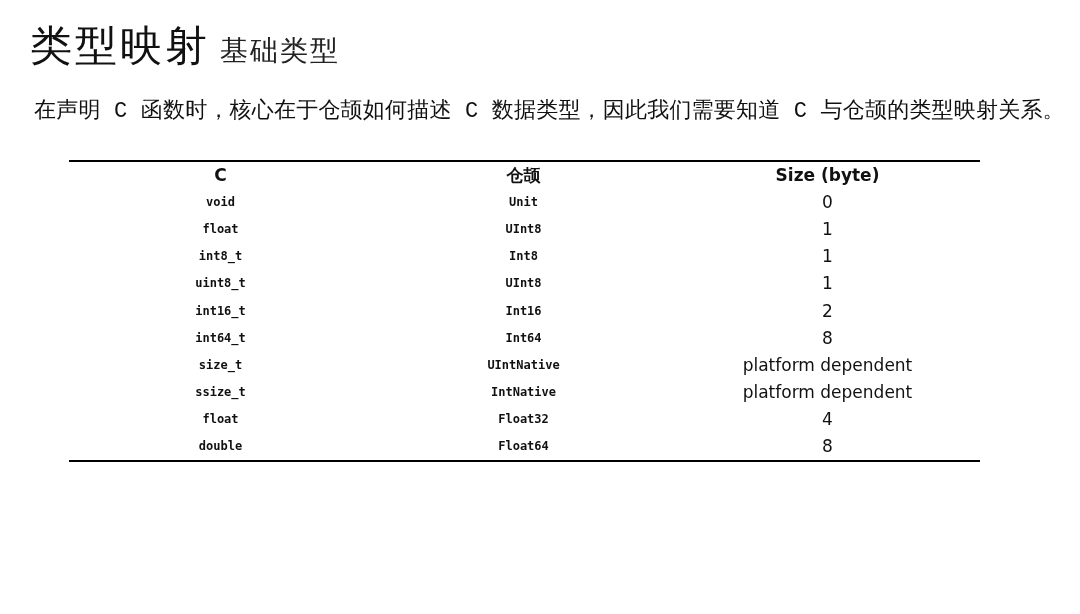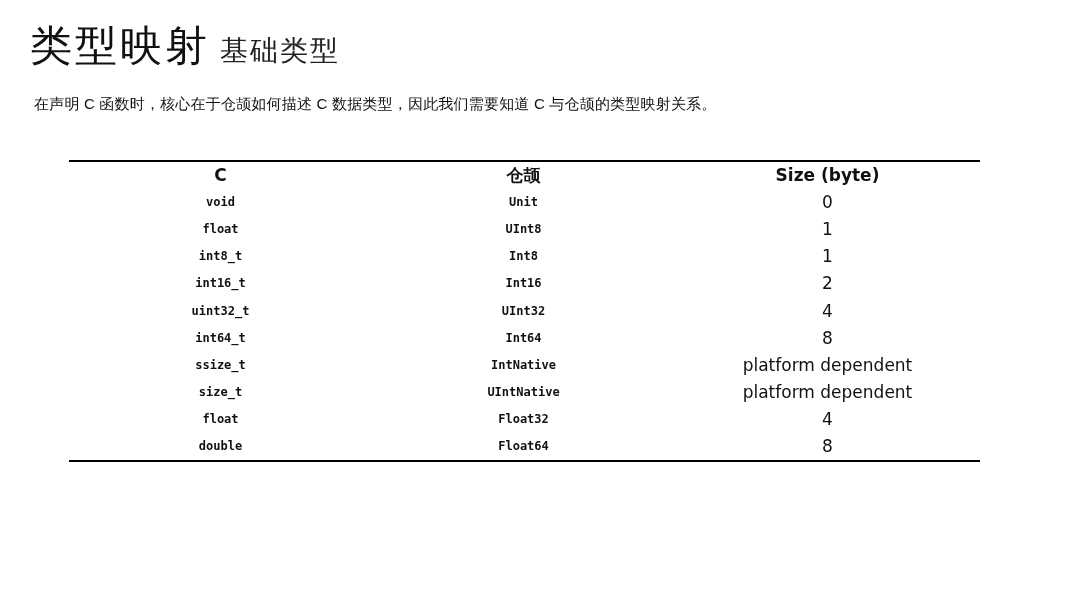--- a/index.html
+++ b/index.html
@@ -1,20 +1,20 @@
 <!DOCTYPE html>
 <html><head>
 <meta charset="utf-8">
 <style>
   html, body { margin:0; padding:0; background:#ffffff; }
   body { width:1080px; height:614px; position:relative; overflow:hidden; color:#111; }
   .title { position:absolute; left:30px; top:18px; white-space:nowrap; }
   .title-main { font-family:"DejaVu Serif","Liberation Serif",serif; font-size:42px; letter-spacing:3px; color:#111; font-weight:normal; }
   .title-sub { font-family:"DejaVu Serif","Liberation Serif",serif; font-size:28px; letter-spacing:2px; color:#222; margin-left:10px; }
-  .intro { position:absolute; left:34px; top:95px; font-family:Liberation Sans, sans-serif; font-size:15px; color:#111; white-space:nowrap; letter-spacing:0.2px;text-align:center; }
+  .intro { position:absolute; left:34px; top:95px; font-family:Liberation Mono, monospace; font-size:22px; color:#111; white-space:nowrap; letter-spacing:0.2px;text-align:center; }
   .table-wrap { position:absolute; left:69px; top:160px; width:911px; border-top:2.5px solid #000; border-bottom:2.5px solid #000; }
   table { width:100%; border-collapse:collapse; }
   td, th { text-align:center; padding:0; height:27.1px; line-height:27px; }
   th { font-family:"DejaVu Sans","Liberation Sans",sans-serif; font-size:17px; font-weight:bold; }
   td.mono { font-family:"DejaVu Sans Mono","Liberation Mono",monospace; font-weight:bold; font-size:12px; }
   td.size { font-family:"DejaVu Sans","Liberation Sans",sans-serif; font-size:17px; }
   col.c1 { width:303px; } col.c2 { width:303px; } col.c3 { width:305px; }
   .watermark { position:absolute; right:38px; top:582px; font-family:Liberation Sans, sans-serif; font-size:18px; color:#ff2a2a; letter-spacing:1px; white-space:nowrap;margin-top:48px; }
 </style>
 </head>
@@ -50,42 +50,42 @@
           <td class="mono">float</td>
           <td class="mono">UInt8</td>
           <td class="size">1</td>
         </tr>
         <tr>
           <td class="mono">int8_t</td>
           <td class="mono">Int8</td>
           <td class="size">1</td>
         </tr>
         <tr>
+          <td class="mono">uint8_t</td>
+          <td class="mono">UInt8</td>
+          <td class="size">1</td>
+        </tr>
+        <tr>
           <td class="mono">int16_t</td>
           <td class="mono">Int16</td>
           <td class="size">2</td>
-        </tr>
-        <tr>
-          <td class="mono">uint32_t</td>
-          <td class="mono">UInt32</td>
-          <td class="size">4</td>
         </tr>
         <tr>
           <td class="mono">int64_t</td>
           <td class="mono">Int64</td>
           <td class="size">8</td>
         </tr>
         <tr>
-          <td class="mono">ssize_t</td>
-          <td class="mono">IntNative</td>
+          <td class="mono">size_t</td>
+          <td class="mono">UIntNative</td>
           <td class="size">platform dependent</td>
         </tr>
         <tr>
-          <td class="mono">size_t</td>
-          <td class="mono">UIntNative</td>
+          <td class="mono">ssize_t</td>
+          <td class="mono">IntNative</td>
           <td class="size">platform dependent</td>
         </tr>
         <tr>
           <td class="mono">float</td>
           <td class="mono">Float32</td>
           <td class="size">4</td>
         </tr>
         <tr>
           <td class="mono">double</td>
           <td class="mono">Float64</td>

